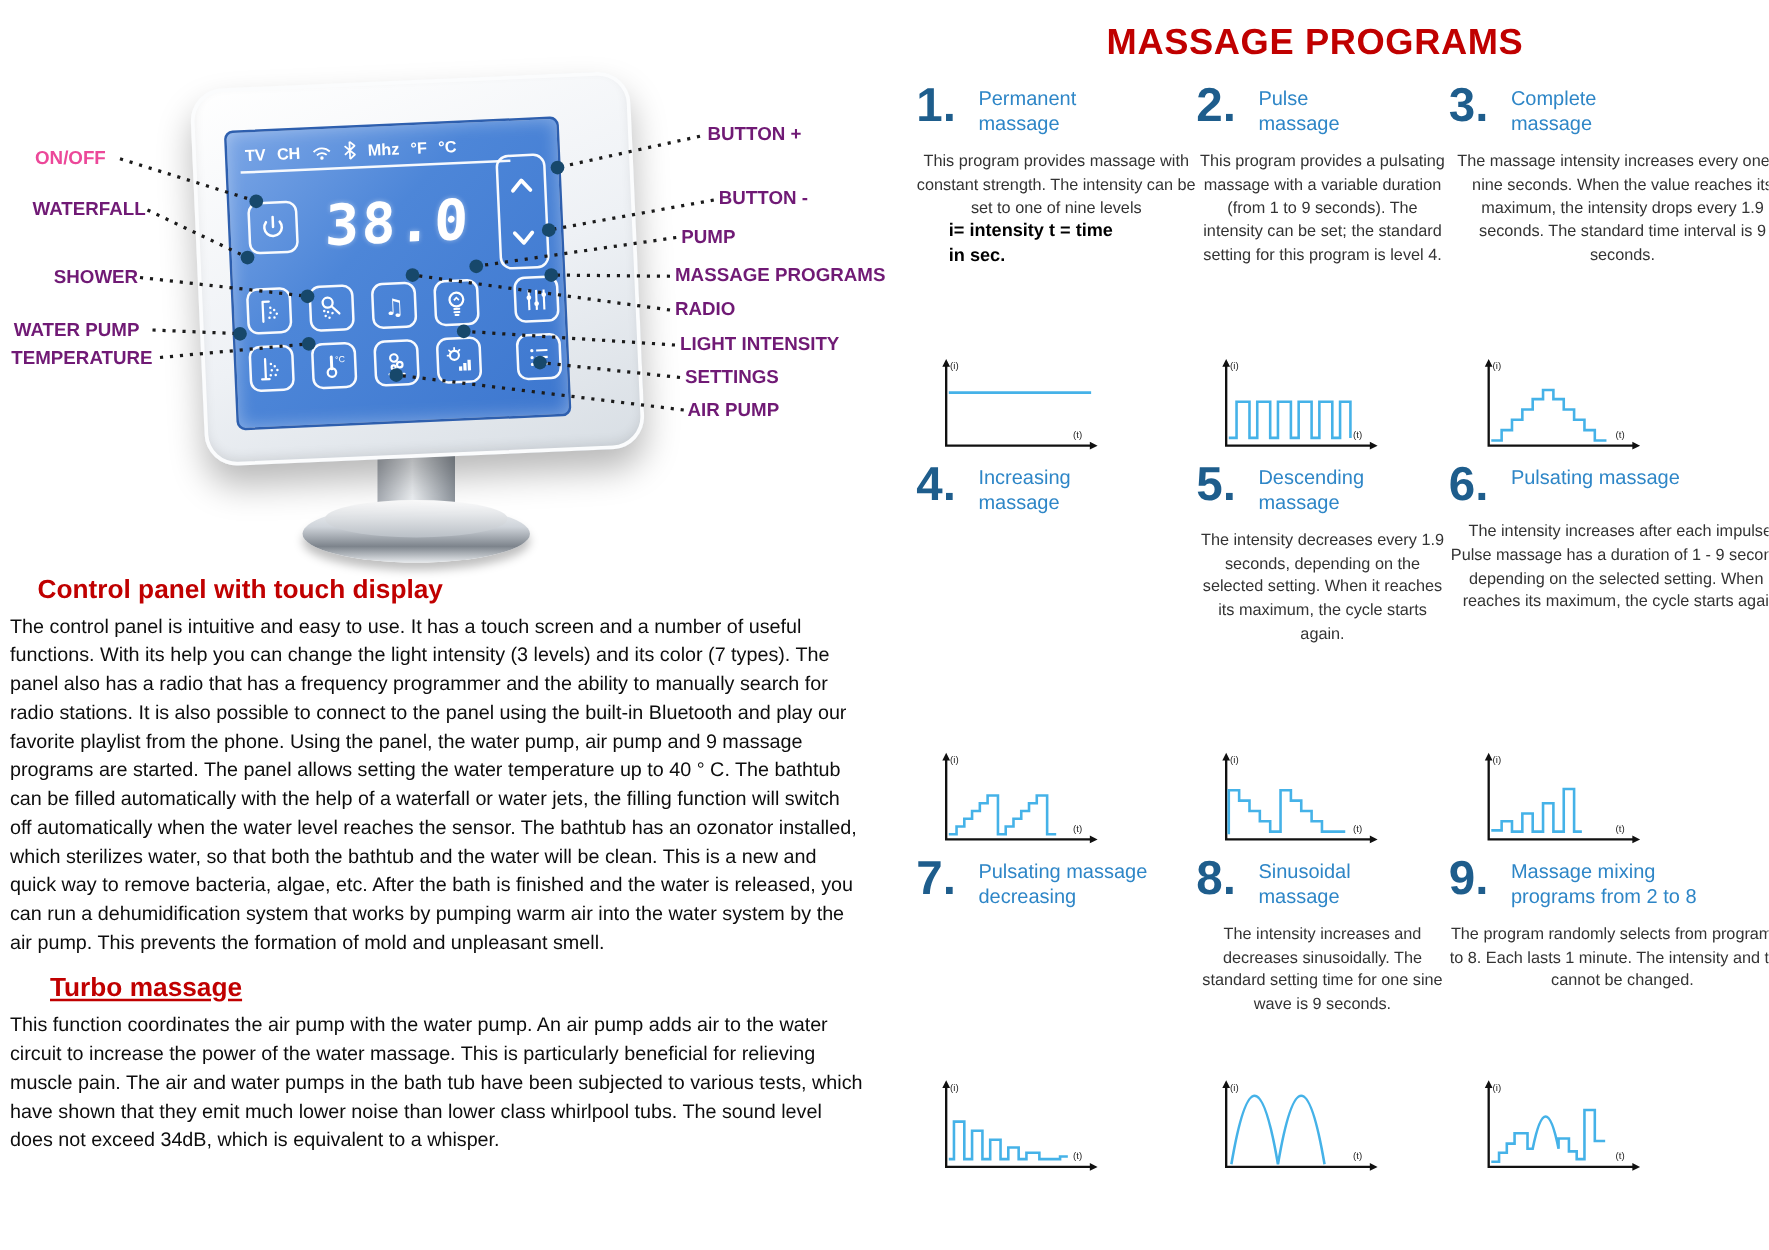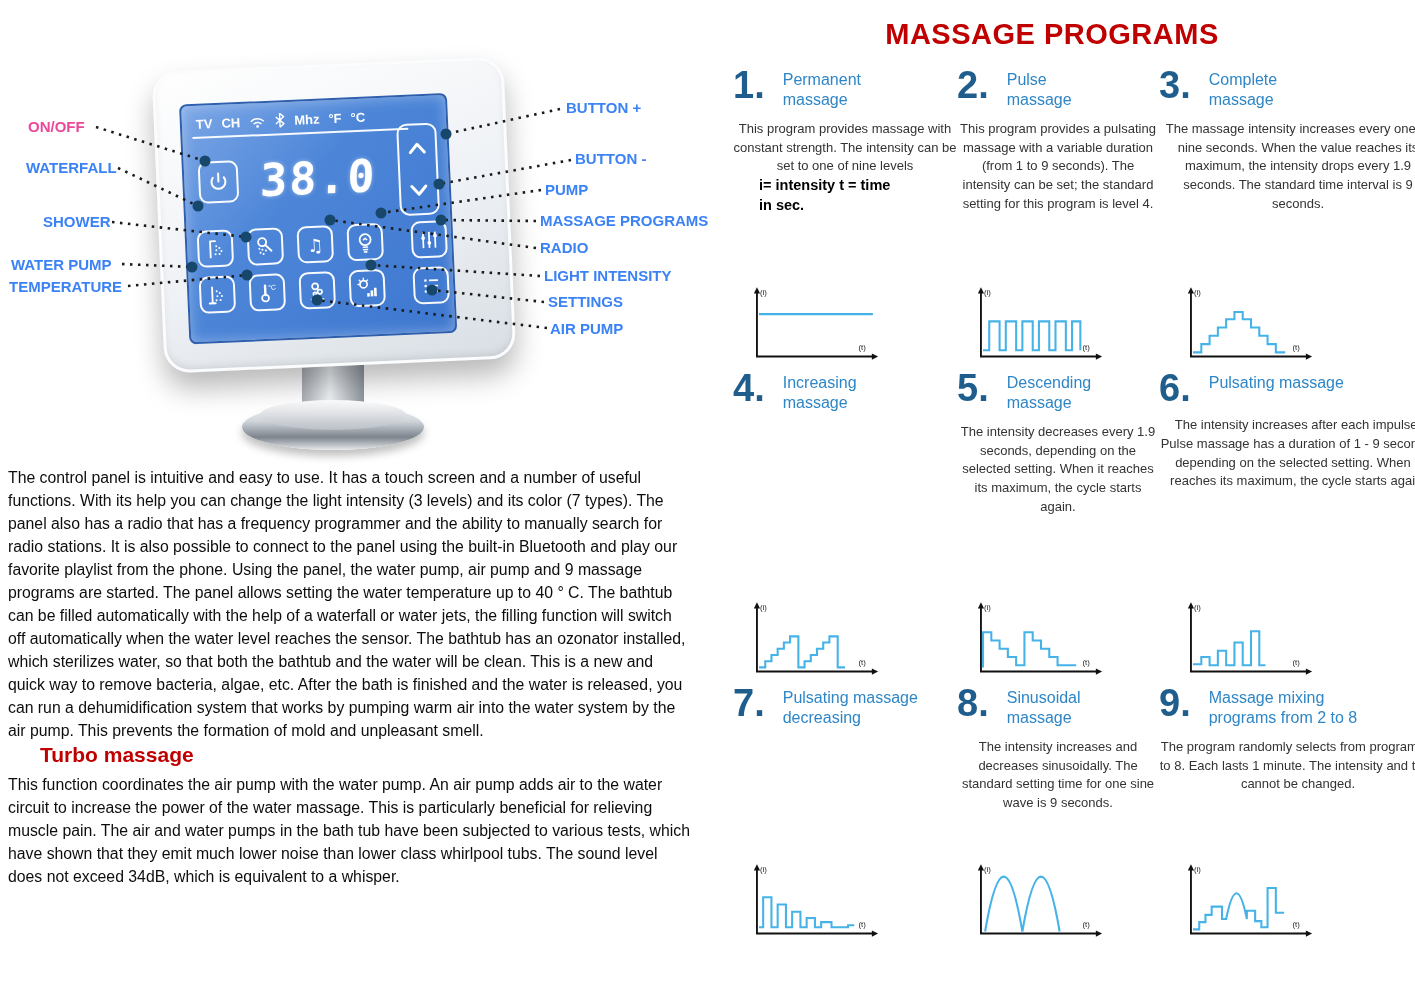--- a/index.html
+++ b/index.html
@@ -1,21 +1,21 @@
 <!DOCTYPE html>
 <html><head>
 <meta charset="utf-8">
 <style>
   html,body{margin:0;padding:0;background:#fff;}
   .stage{position:relative;width:1415px;height:1000px;overflow:hidden;background:#fff;
          font-family:"Liberation Sans",sans-serif;color:#111;}
   
   .figure-area{position:absolute;left:0;top:0;width:720px;height:470px;}
   .leads{position:absolute;left:0;top:0;z-index:5;pointer-events:none;}
-  .lbl{position:absolute;font-weight:bold;font-size:15px;color:#3b82f6;white-space:nowrap;z-index:6;}
+  .lbl{position:absolute;font-weight:bold;font-size:15px;color:#701a75;white-space:nowrap;z-index:6;}
   .lbl.red{color:#ec4899;}
   .device{position:absolute;left:150px;top:56px;width:380px;height:420px;}
   .panel{position:absolute;left:8px;top:8px;width:352px;height:302px;border-radius:26px;
          background:linear-gradient(160deg,#ffffff 0%,#eef1f5 55%,#d8dee4 100%);
          box-shadow:0 16px 28px rgba(0,0,0,.28), inset 0 0 0 3px #fbfcfd, inset 0 -4px 10px rgba(0,0,0,.12);
          transform:rotate(-2.5deg);}
   .screen{position:absolute;left:26px;top:34px;right:58px;bottom:28px;border-radius:7px;
           background:linear-gradient(135deg,#7ba6e6 0%,#4d86d8 40%,#3d77cf 100%);
           border:2px solid #2e5fae;box-shadow:inset 0 0 14px rgba(255,255,255,.35);
           padding:8px 10px;box-sizing:border-box;color:#fff;}
@@ -38,21 +38,21 @@
         border-radius:6px 6px 0 0;}
   .base{position:absolute;left:92px;top:348px;width:182px;height:46px;border-radius:50%;
         background:linear-gradient(180deg,#f6f8fa 0%,#cfd4da 38%,#7d848c 72%,#e6e9ec 100%);
         box-shadow:0 6px 8px rgba(0,0,0,.25);}
   .base2{position:absolute;left:110px;top:344px;width:146px;height:30px;border-radius:50%;
         background:linear-gradient(180deg,#ffffff,#b9bfc6);}
   
   .copy{position:absolute;left:8px;top:460px;width:682px;}
   .copy h2{font-size:21px;font-weight:bold;margin:0;color:#c00000;}
   .copy h2.h-panel{margin-left:22px;}
-  .copy h2.h-turbo{margin-left:32px;margin-top:0;}
+  .copy h2.h-turbo{margin-left:32px;margin-top:12px;text-decoration:underline;}
   .copy p{font-size:15.8px;line-height:1.455;margin:7px 0 0 0;color:#0d0d0d;}
   
   .programs{position:absolute;left:693px;top:18px;width:718px;}
   .programs h1{margin:0 0 0 0;text-align:center;font-size:29px;font-weight:bold;color:#c00000;
                letter-spacing:.5px;}
   .grid{display:grid;grid-template-columns:224px 202px 278px;padding-left:40px;margin-top:16px;
         grid-template-rows:303px 315px 262px;}
   .cell{display:flex;flex-direction:column;box-sizing:border-box;}
   .cell-head{display:flex;align-items:flex-start;}
   .num{font-size:38px;font-weight:bold;color:#1e5d8c;line-height:.95;}
@@ -250,20 +250,21 @@
     <span class="lbl" style="left:575px;top:150px">BUTTON -</span>
     <span class="lbl" style="left:545px;top:181px">PUMP</span>
     <span class="lbl" style="left:540px;top:212px">MASSAGE PROGRAMS</span>
     <span class="lbl" style="left:540px;top:239px">RADIO</span>
     <span class="lbl" style="left:544px;top:267px">LIGHT INTENSITY</span>
     <span class="lbl" style="left:548px;top:293px">SETTINGS</span>
     <span class="lbl" style="left:550px;top:320px">AIR PUMP</span>
   </div>
 
   <div class="copy">
+    <h2 class="h-panel">Control panel with touch display</h2>
     <p>The control panel is intuitive and easy to use. It has a touch screen and a number of useful functions. With its help you can change the light intensity (3 levels) and its color (7 types). The panel also has a radio that has a frequency programmer and the ability to manually search for radio stations. It is also possible to connect to the panel using the built-in Bluetooth and play our favorite playlist from the phone. Using the panel, the water pump, air pump and 9 massage programs are started. The panel allows setting the water temperature up to 40 ° C. The bathtub can be filled automatically with the help of a waterfall or water jets, the filling function will switch off automatically when the water level reaches the sensor. The bathtub has an ozonator installed, which sterilizes water, so that both the bathtub and the water will be clean. This is a new and quick way to remove bacteria, algae, etc. After the bath is finished and the water is released, you can run a dehumidification system that works by pumping warm air into the water system by the air pump. This prevents the formation of mold and unpleasant smell.</p>
     <h2 class="h-turbo">Turbo massage</h2>
     <p>This function coordinates the air pump with the water pump. An air pump adds air to the water circuit to increase the power of the water massage. This is particularly beneficial for relieving muscle pain. The air and water pumps in the bath tub have been subjected to various tests, which have shown that they emit much lower noise than lower class whirlpool tubs. The sound level does not exceed 34dB, which is equivalent to a whisper.</p>
   </div>
 
   <div class="programs">
     <h1>MASSAGE PROGRAMS</h1>
     <div class="grid">
 
       <div class="cell c1">

